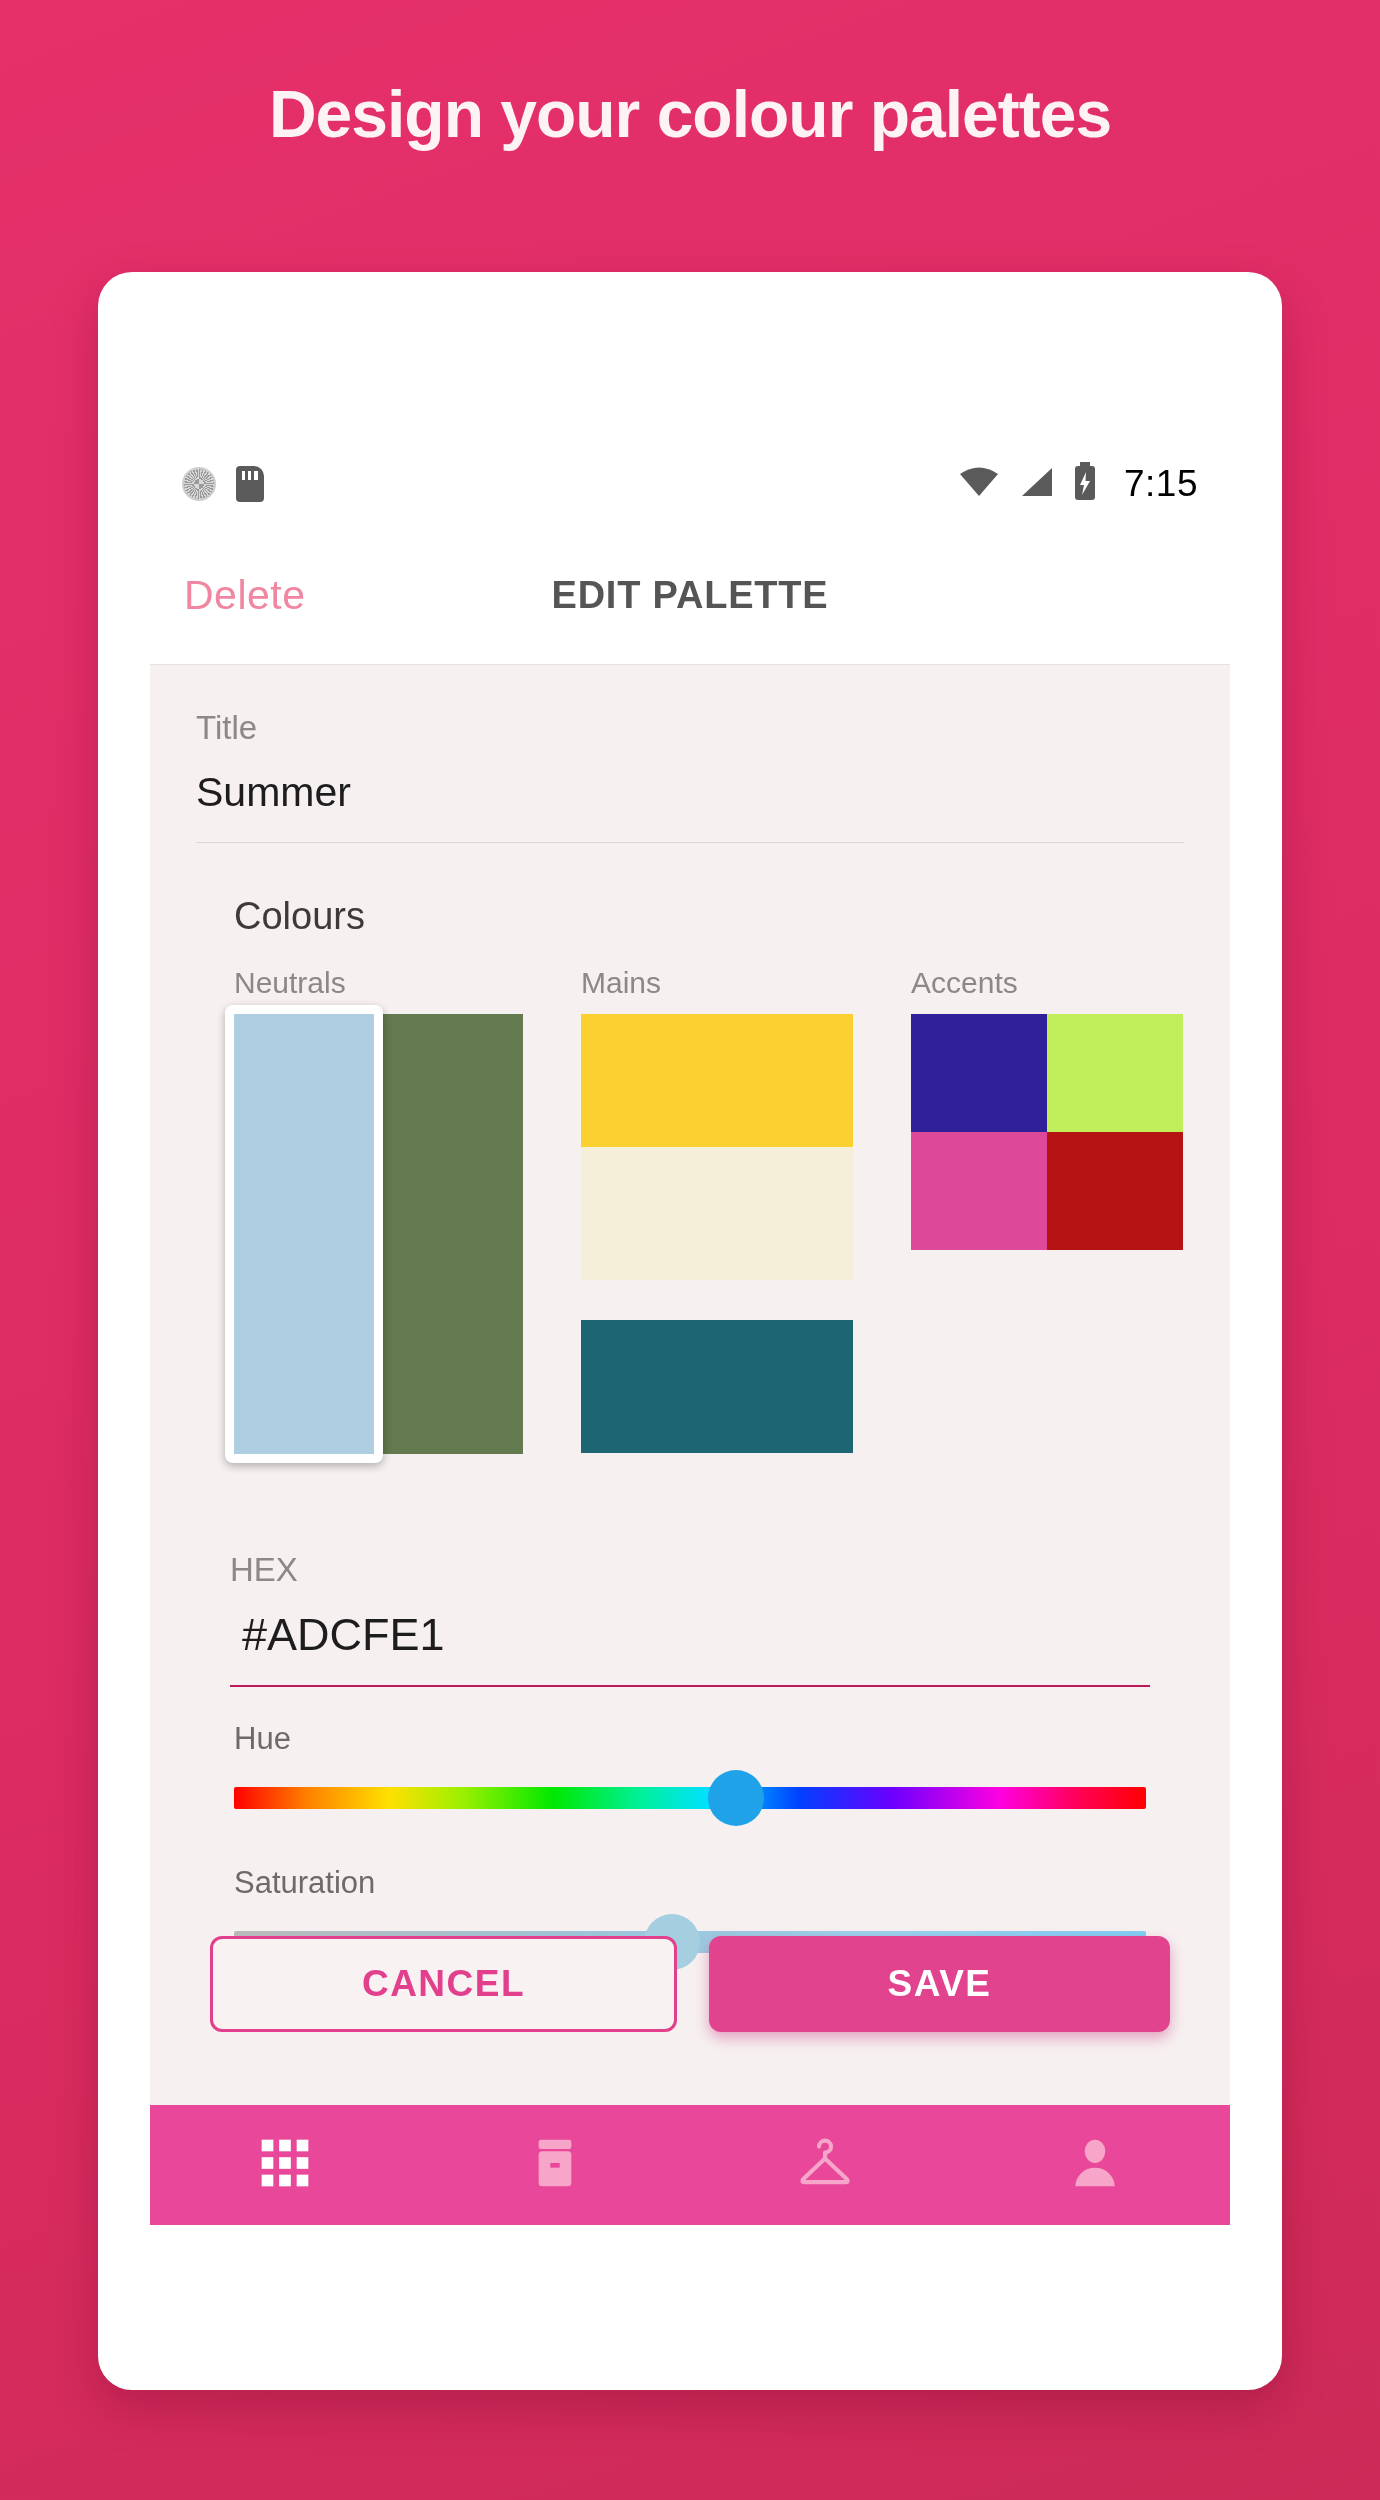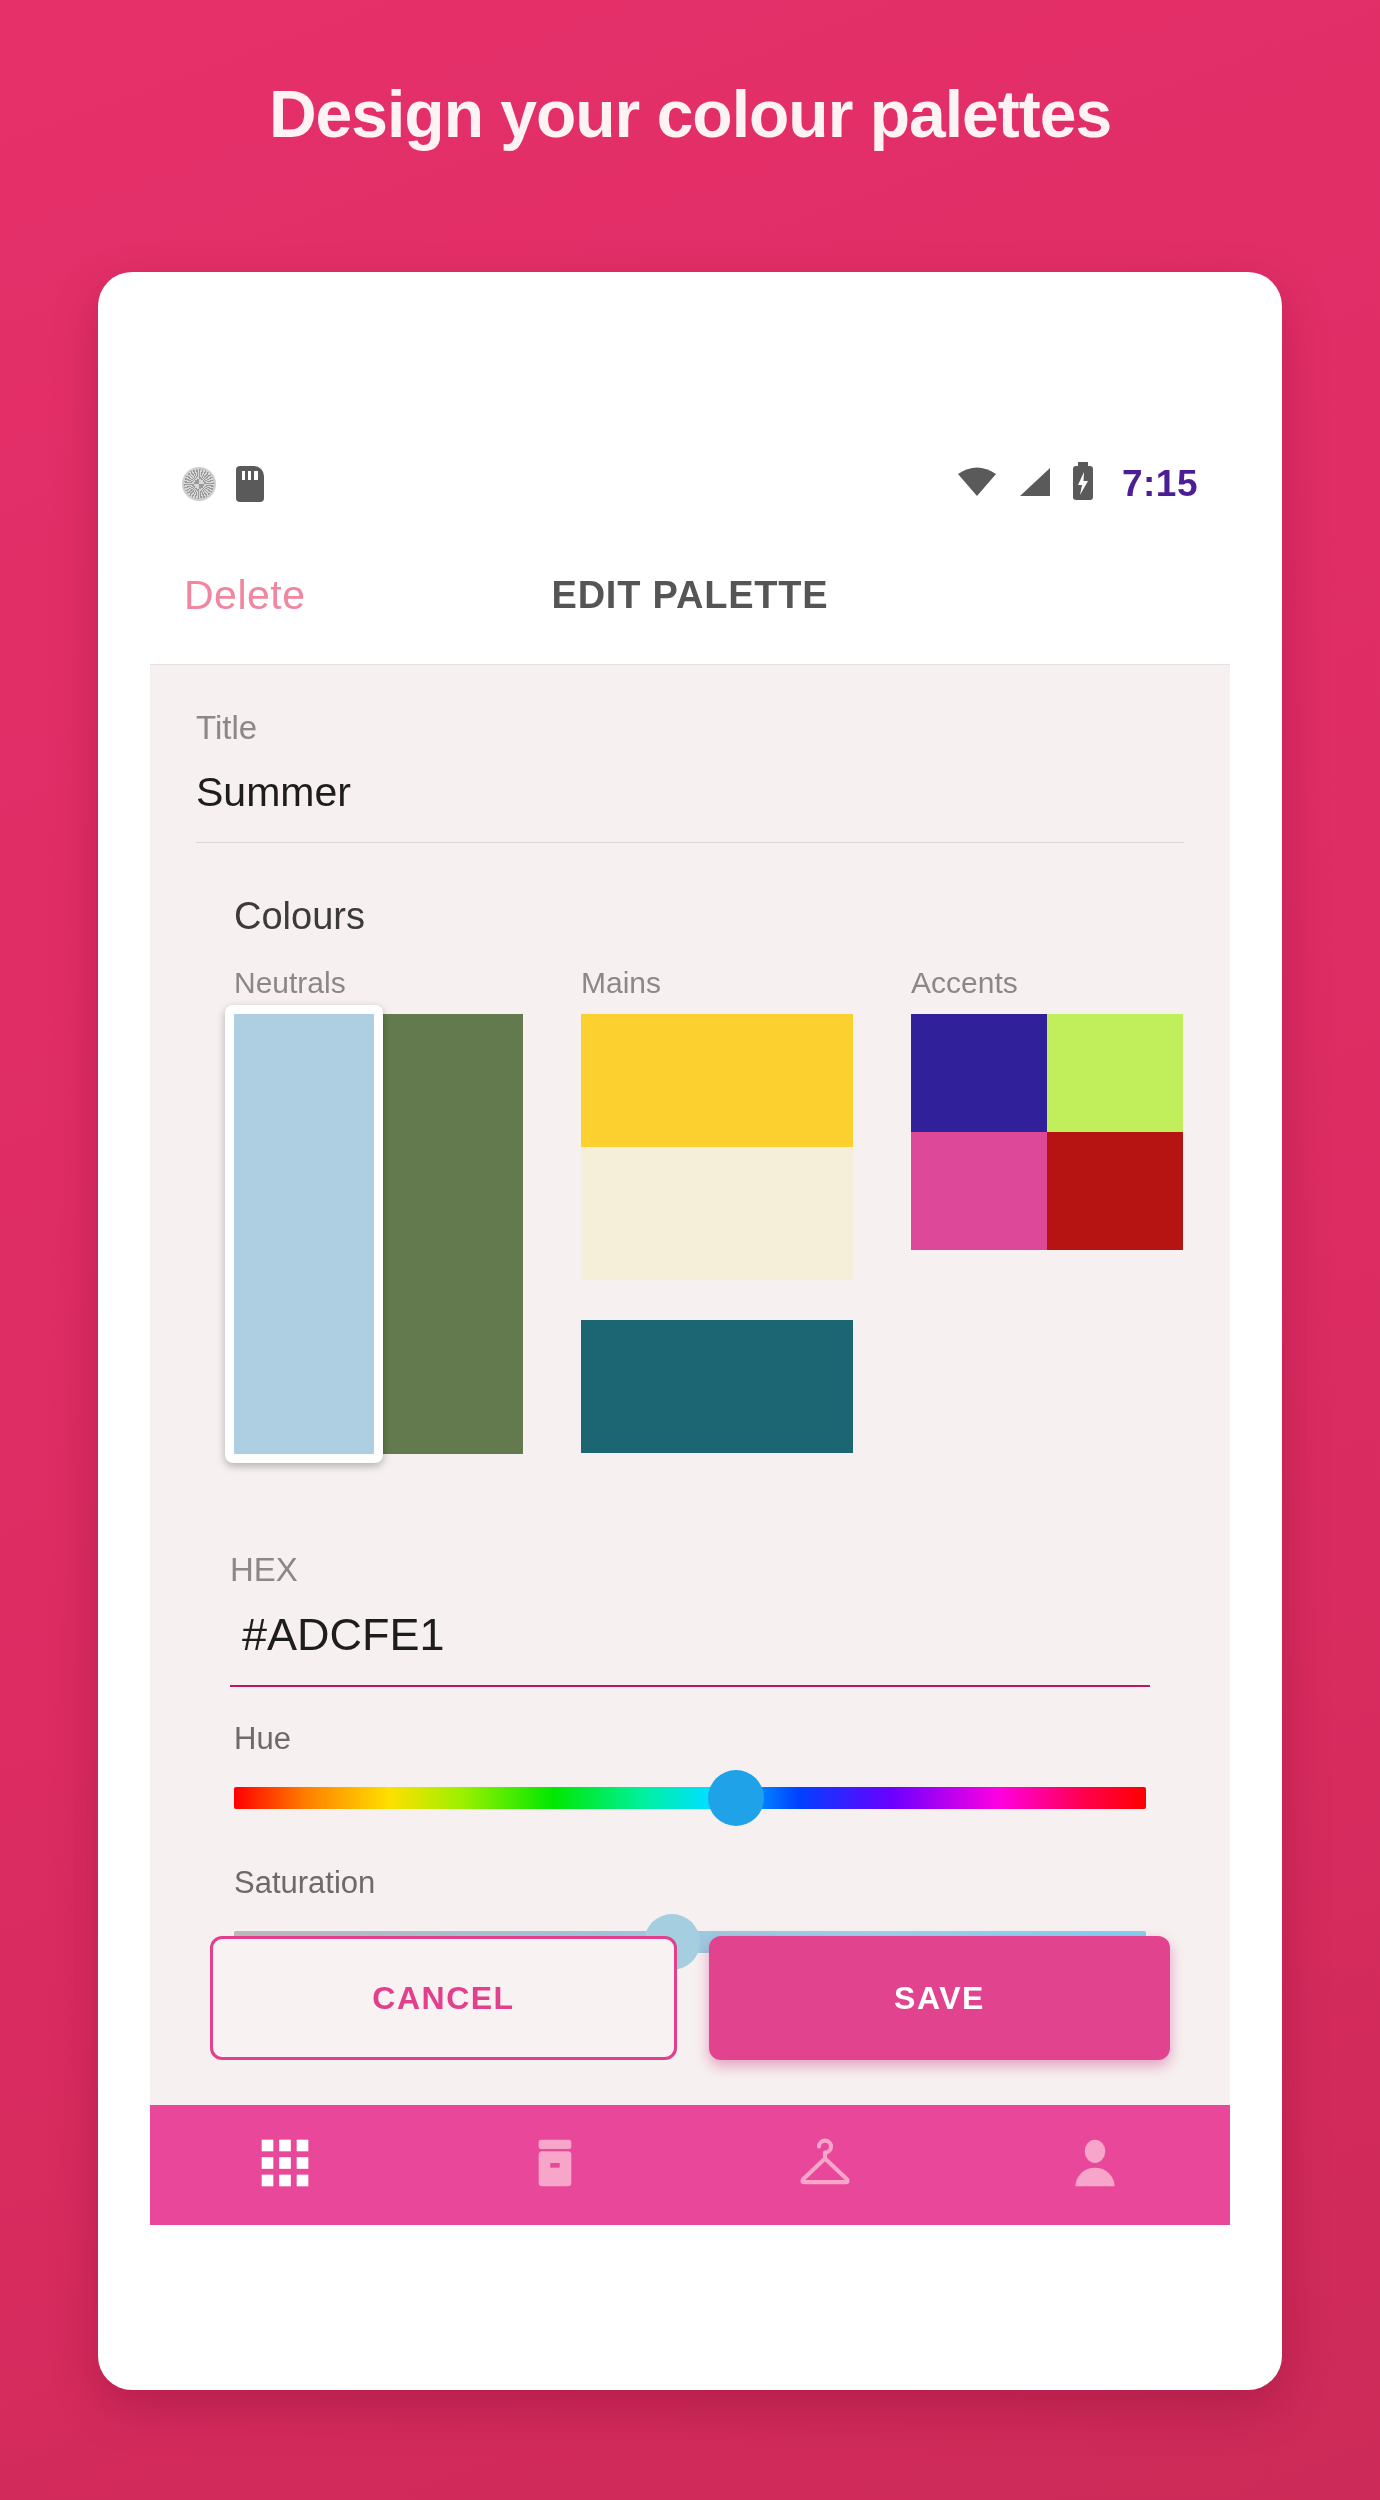--- a/index.html
+++ b/index.html
@@ -61,24 +61,23 @@
     height: 86px;
     background: #ffffff;
     display: flex;
     align-items: center;
     padding: 0 32px;
   }
   .sb-left { display: flex; align-items: center; gap: 20px; }
   .sb-right { margin-left: auto; display: flex; align-items: center; gap: 18px; }
   .sb-time {
     font-size: 37px;
-    color: #4c1d95;
+    color: #000000;
     letter-spacing: 0.5px;
     margin-left: 8px;
-    font-weight: bold;
   }
   .icon-spinner {
     width: 34px; height: 34px; border-radius: 50%;
     background:
       repeating-conic-gradient(#9a9a9a 0deg 6deg, #d8d8d8 6deg 12deg);
     border: 2px solid #cfcfcf;
   }
   .icon-sdcard {
     width: 28px; height: 36px;
     background: #5a5a5a;
@@ -221,26 +220,26 @@
     position: absolute;
     left: 60px;
     top: 1495px;
     width: 960px;
     display: flex;
     gap: 32px;
     z-index: 10;
   }
   .btn {
     flex: 1;
-    height: 124px;
+    height: 96px;
     border-radius: 12px;
     display: flex;
     align-items: center;
     justify-content: center;
-    font-size: 32px;
+    font-size: 37px;
     font-weight: bold;
     letter-spacing: 1.5px;
     cursor: pointer;
   }
   .btn-cancel {
     background: #f8f2f3;
     border: 3px solid #e23f8c;
     color: #e23f8c;
   }
   .btn-save {

